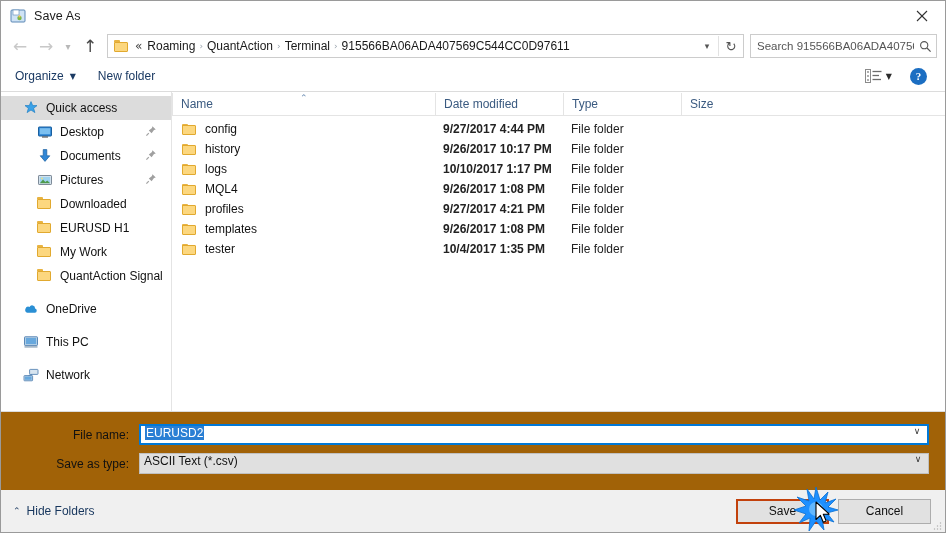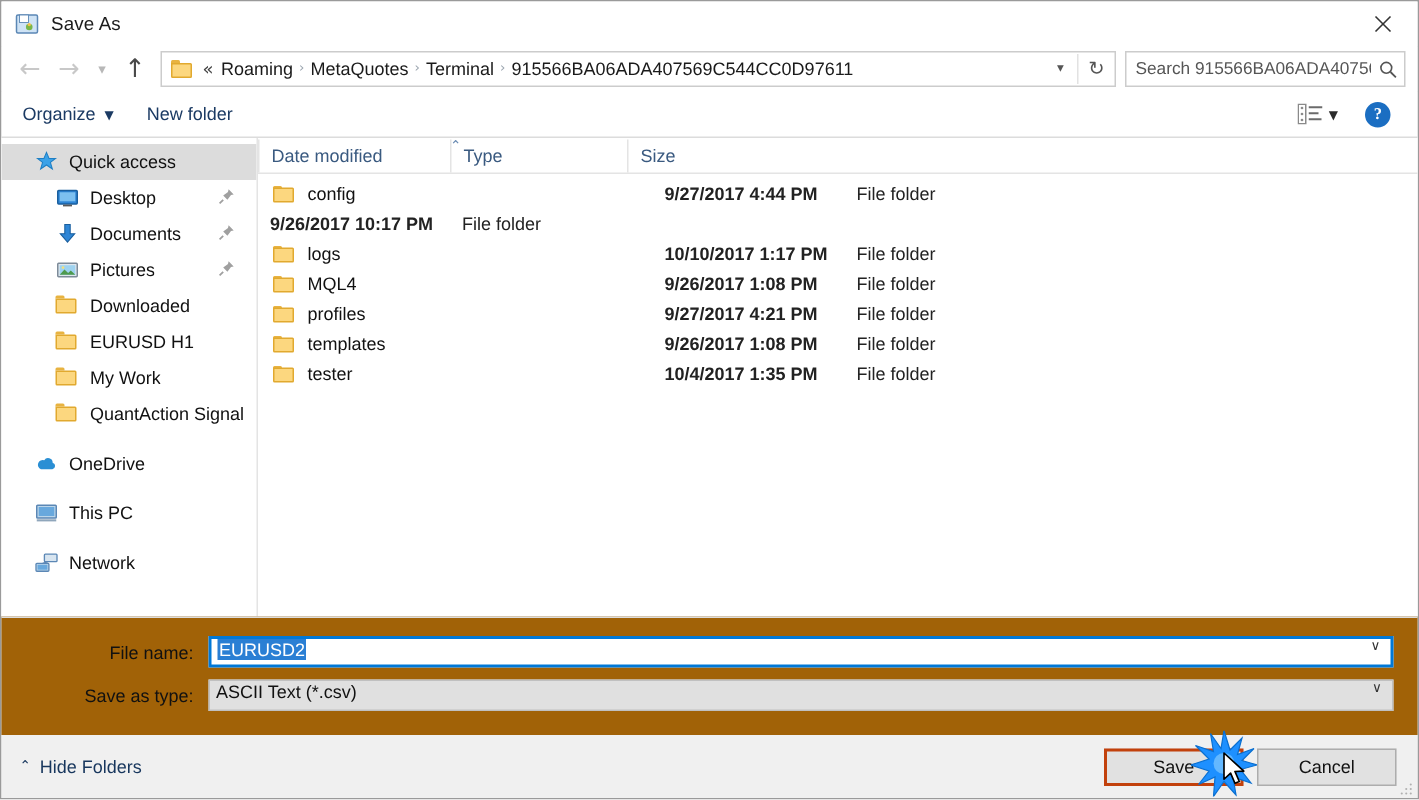--- a/index.html
+++ b/index.html
@@ -540,21 +540,21 @@
     </div>
 
     <div class="addressbar">
       <div class="addr-folder-icon">
         <div class="folder"></div>
       </div>
       <div class="crumbs">
         <span class="crumb-lead">«</span>
         <span class="crumb">Roaming</span>
         <span class="crumb-sep">›</span>
-        <span class="crumb">MetaQuotes</span>
+        <span class="crumb">QuantAction</span>
         <span class="crumb-sep">›</span>
         <span class="crumb">Terminal</span>
         <span class="crumb-sep">›</span>
         <span class="crumb">915566BA06ADA407569C544CC0D97611</span>
       </div>
       <div class="addr-caret">
         <span>▾</span>
       </div>
       <div class="addr-refresh">
         <span>↻</span>
@@ -708,38 +708,43 @@
             <line x1="5.5" y1="8.6" x2="9" y2="7.4" stroke="#5b87b5" stroke-width="1"></line>
           </svg>
         </span>
         <span class="nav-label">Network</span>
       </div>
     </div>
 
     <div class="listpane">
       <div class="colhead">
         <div class="sortmark">⌃</div>
+        <div class="col col-name">Name</div>
         <div class="col col-date">Date modified</div>
         <div class="col col-type">Type</div>
         <div class="col col-size">Size</div>
       </div>
 
       <div class="rows">
 
         <div class="row">
           <div class="cell-name">
             <span class="folder"></span>
             <span class="nm">config</span>
           </div>
           <div class="cell-date">9/27/2017 4:44 PM</div>
           <div class="cell-type">File folder</div>
           <div class="cell-size"></div>
         </div>
 
         <div class="row">
+          <div class="cell-name">
+            <span class="folder"></span>
+            <span class="nm">history</span>
+          </div>
           <div class="cell-date">9/26/2017 10:17 PM</div>
           <div class="cell-type">File folder</div>
           <div class="cell-size"></div>
         </div>
 
         <div class="row">
           <div class="cell-name">
             <span class="folder"></span>
             <span class="nm">logs</span>
           </div>

